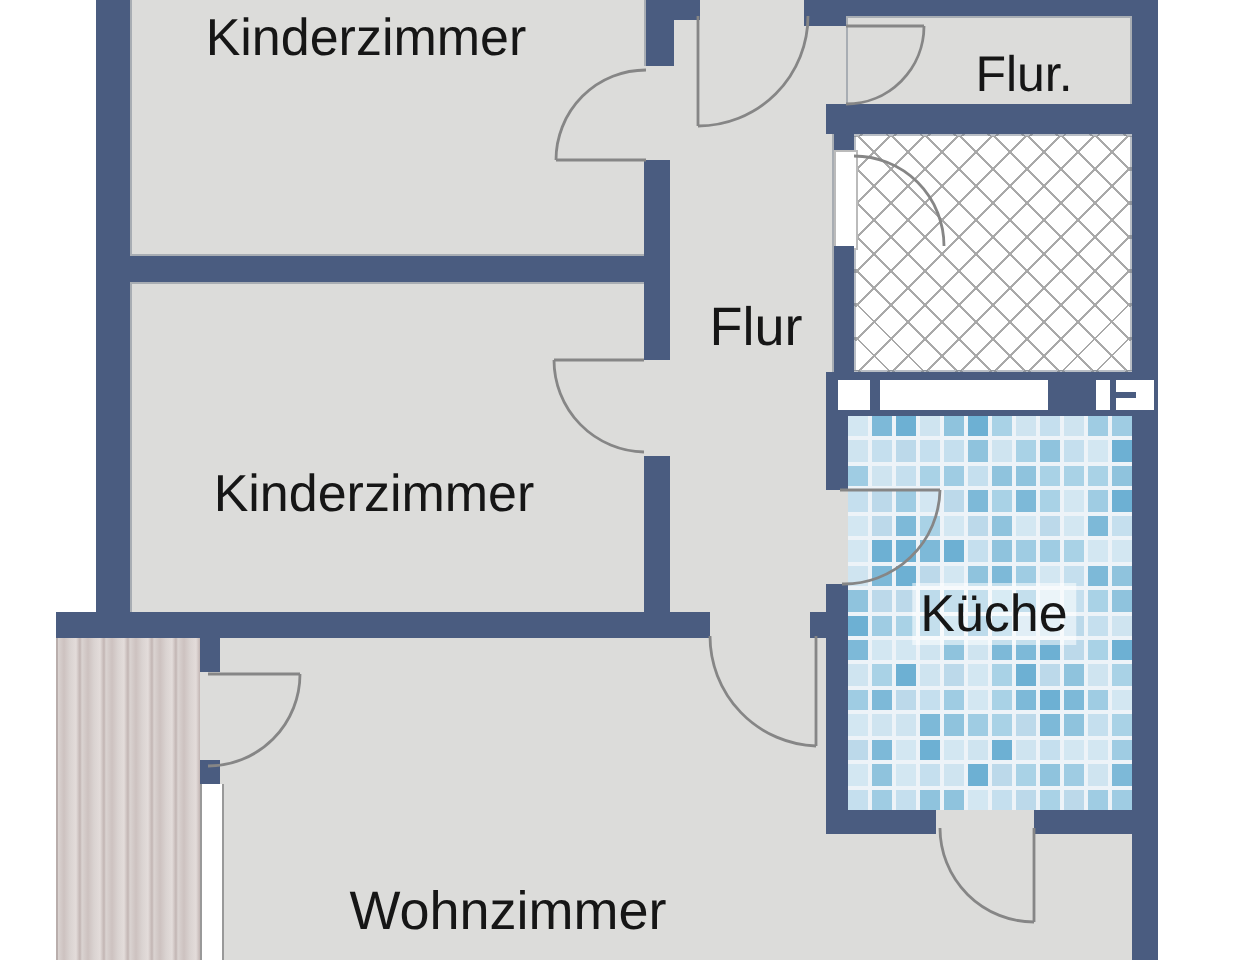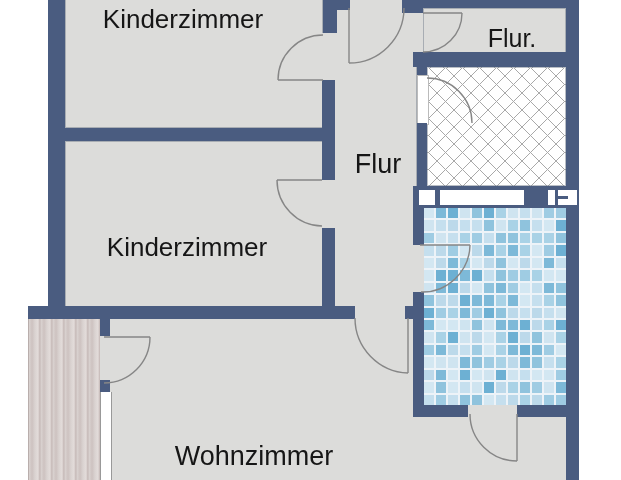--- a/index.html
+++ b/index.html
@@ -314,15 +314,16 @@
     <g>
         <path d="M104,337 L150,337"></path>
         <path d="M150,337 A46,46 0 0 1 104,383"></path>
       </g>
   </svg>
 
   <div class="label" style="left:183px;top:19px;">Kinderzimmer</div>
   <div class="label" style="left:512px;top:38px;font-size:25px;">Flur.</div>
   <div class="label" style="left:187px;top:247px;">Kinderzimmer</div>
   <div class="label" style="left:378px;top:164px;font-size:27px;">Flur</div>
+  <div class="label boxed" style="left:497px;top:307px;">Küche</div>
   <div class="label" style="left:254px;top:456px;font-size:27px;">Wohnzimmer</div>
 
 </div>
 
 </body></html>

